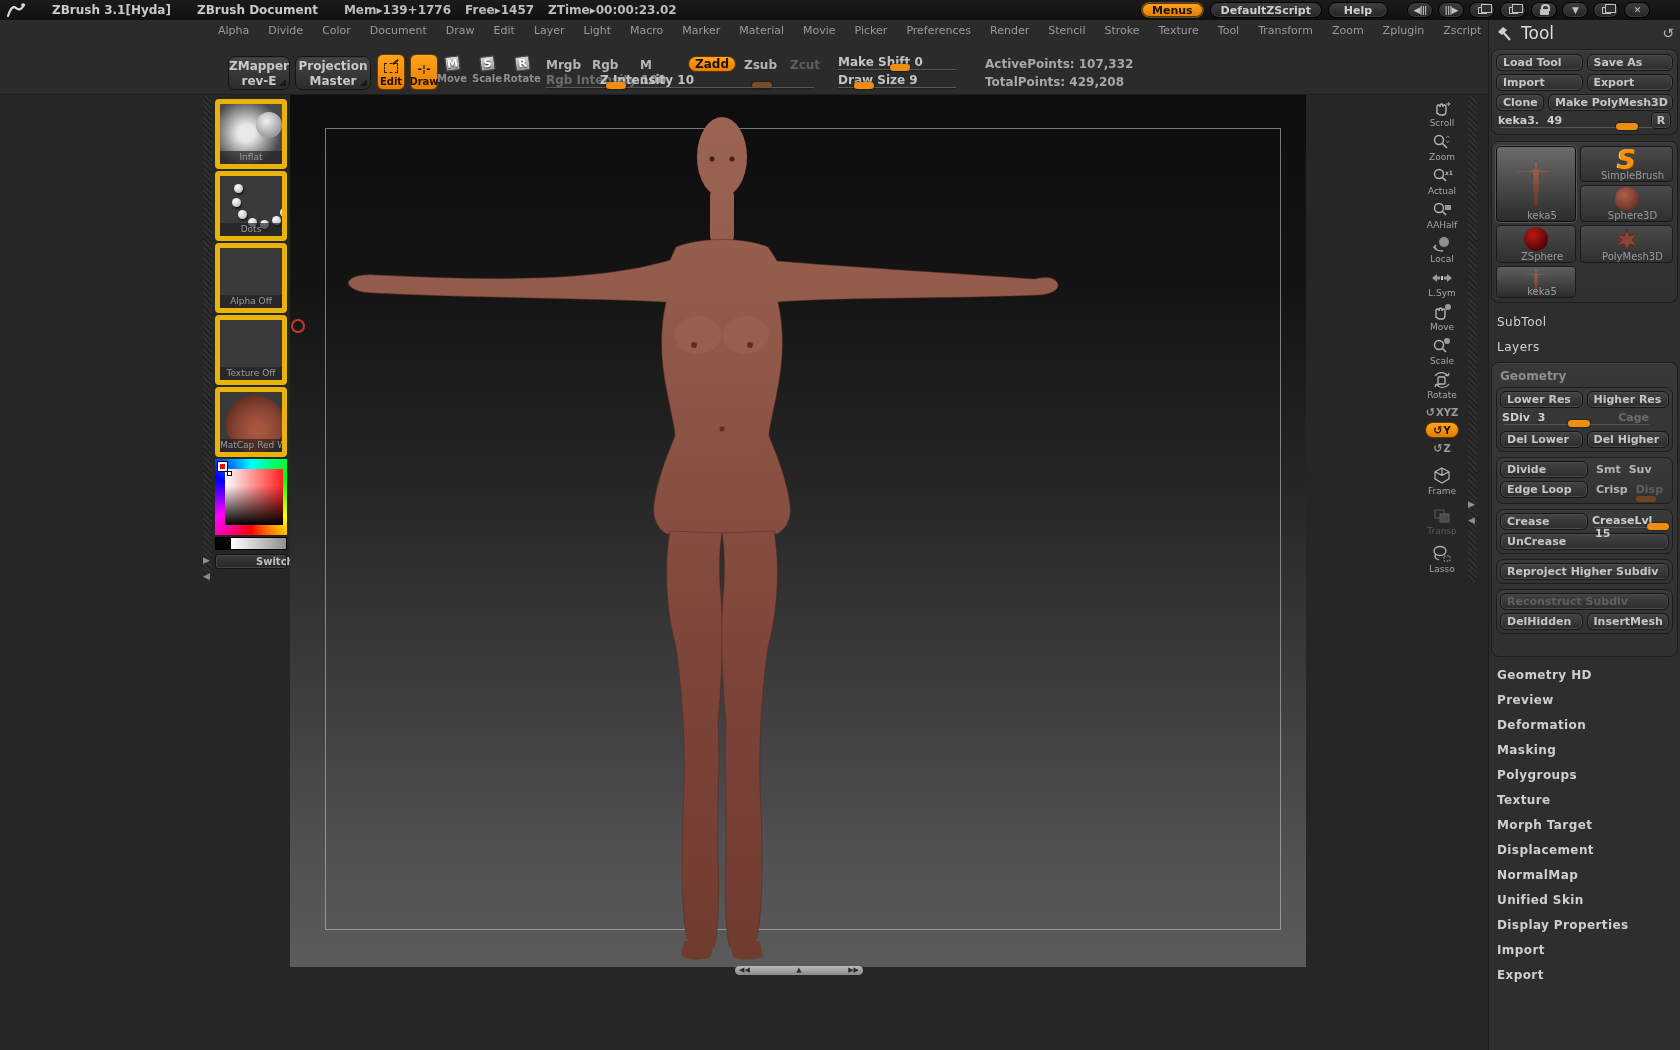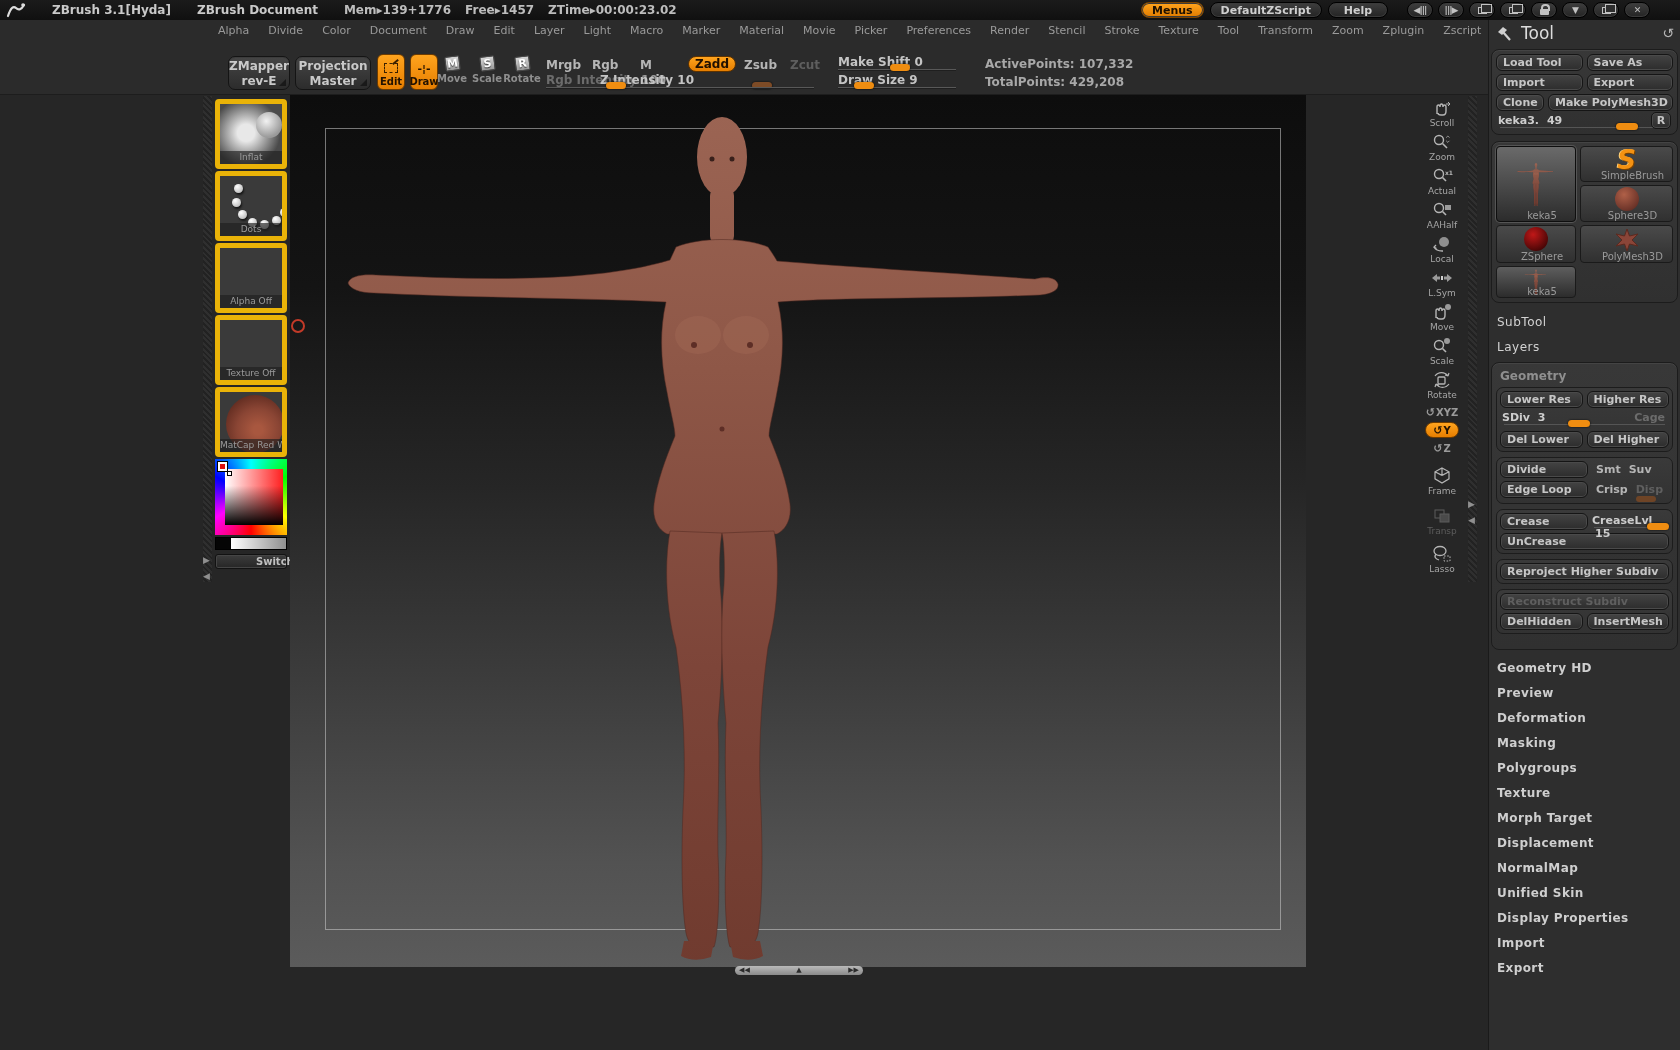--- a/index.html
+++ b/index.html
@@ -511,21 +511,21 @@
     <div class="sectitle">SubTool</div>
     <div class="sectitle">Layers</div>
 
     <div class="gbox">
       <div class="ghead">Geometry</div>
       <div class="subbox">
         <div class="brow">
           <span class="btn">Lower Res</span>
           <span class="btn">Higher Res</span>
         </div>
-        <div class="pslider" style="margin:2px 2px 4px 2px">
+        <div class="pslider" style="margin:2px 18px 4px 2px">
           <span>SDiv</span>
           <span style="margin-left:4px">3</span>
           <span style="position:absolute;right:2px;color:#6c6c6c">Cage</span>
           <span class="line"></span>
           <span class="hd" style="left:66px"></span>
         </div>
         <div class="brow" style="margin-bottom:0">
           <span class="btn">Del Lower</span>
           <span class="btn">Del Higher</span>
         </div>
@@ -557,21 +557,21 @@
         </div>
         <div class="brow" style="margin-bottom:0">
           <span class="btn">UnCrease</span>
         </div>
       </div>
       <div class="subbox">
         <div class="brow" style="margin-bottom:0">
           <span class="btn">Reproject Higher Subdiv</span>
         </div>
       </div>
-      <div class="subbox" style="margin-bottom:11px">
+      <div class="subbox" style="margin-bottom:18px">
         <div class="brow">
           <span class="btn dim">Reconstruct Subdiv</span>
         </div>
         <div class="brow" style="margin-bottom:0">
           <span class="btn">DelHidden</span>
           <span class="btn">InsertMesh</span>
         </div>
       </div>
     </div>
 

